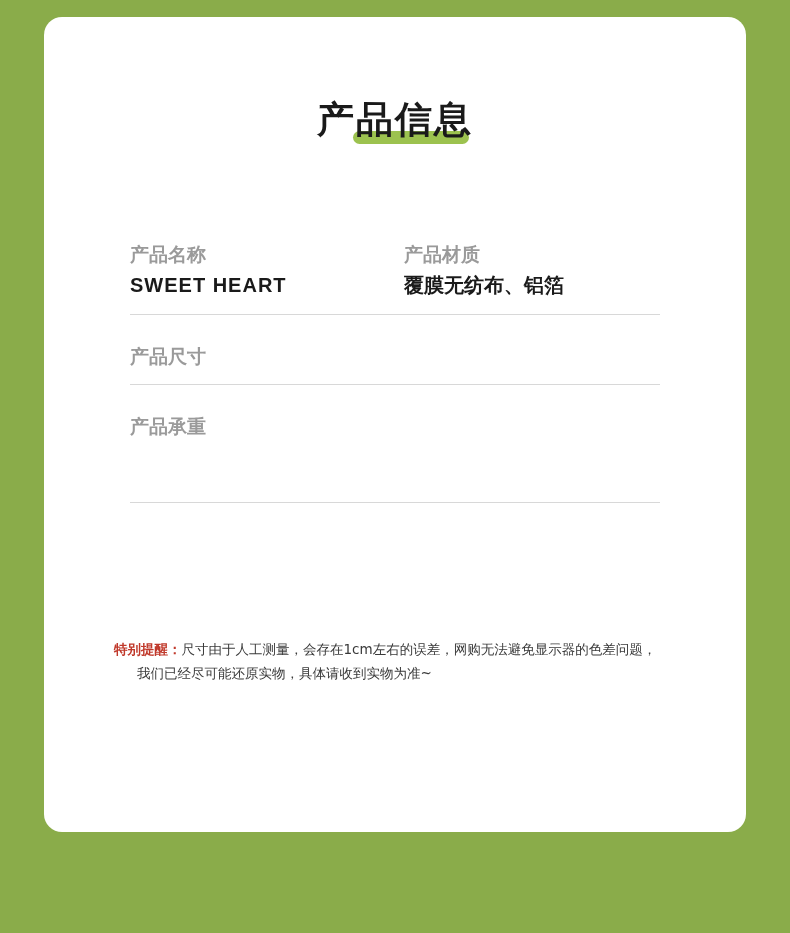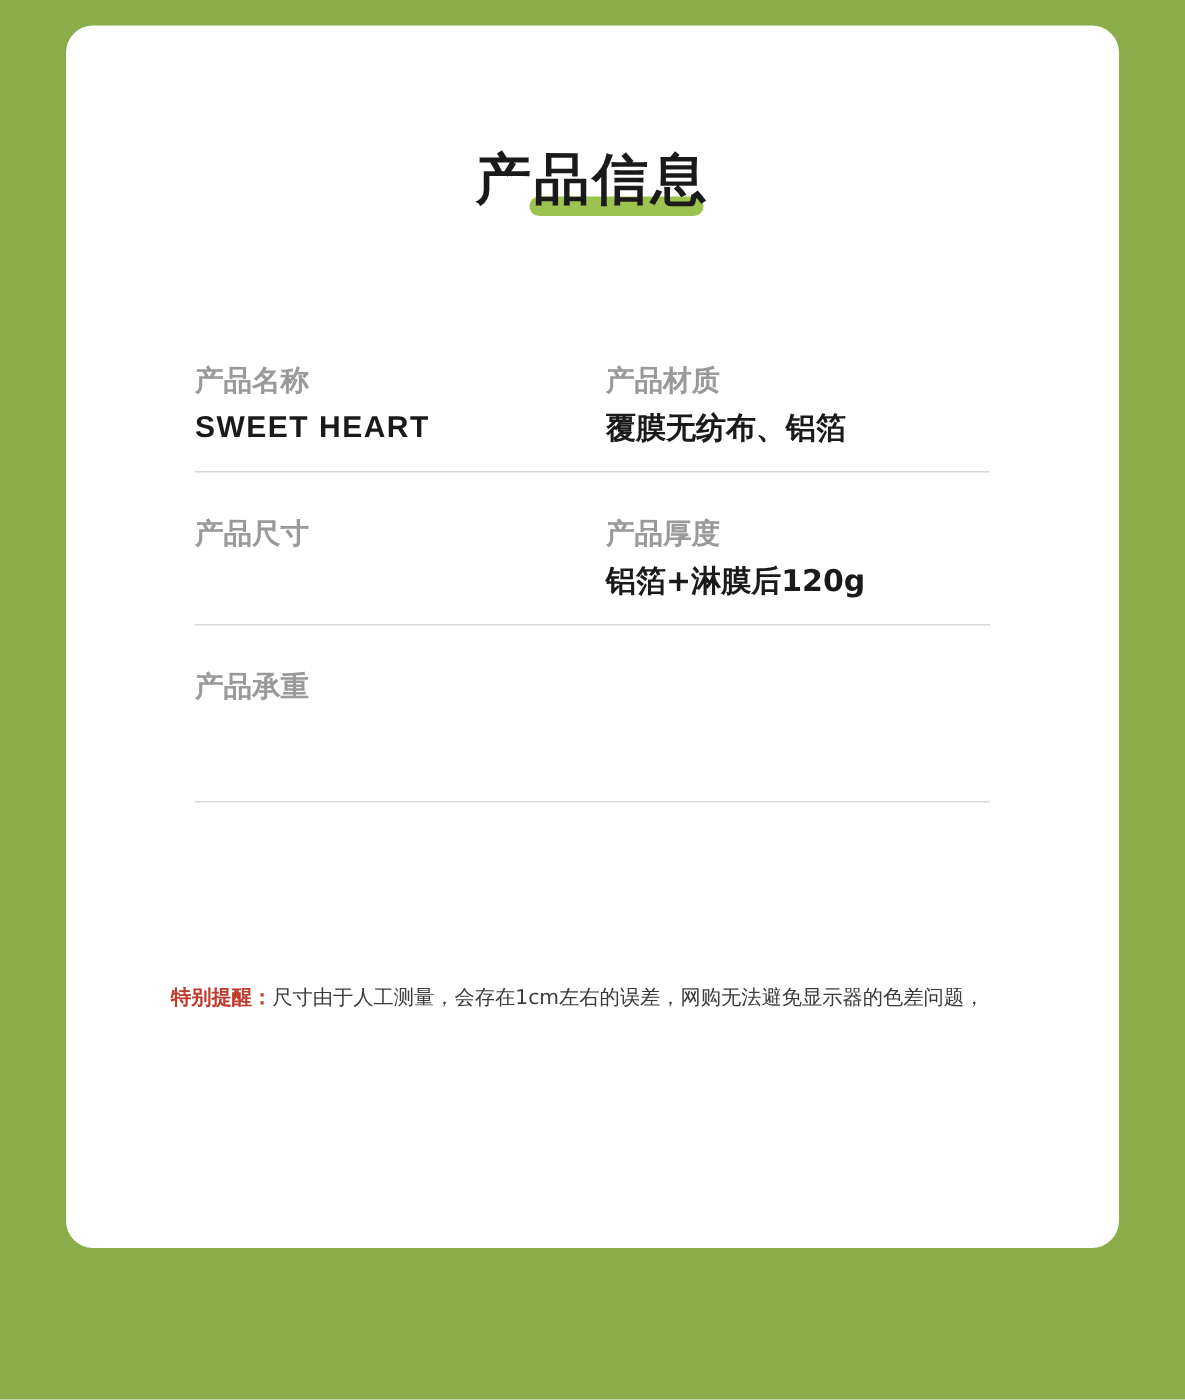--- a/index.html
+++ b/index.html
@@ -98,21 +98,21 @@
     line-height: 32px;
     white-space: pre-line;
   }
   .field-value.latin {
     font-family: "Liberation Sans", sans-serif;
     letter-spacing: 1px;
   }
   .note {
     position: absolute;
     left: 70px;
-    top: 636px;
+    top: 620px;
     width: 560px;
   }
   .note-line {
     display: block;
     font-size: 13.5px;
     color: #3a3a3a;
     line-height: 24px;
     font-family: "DejaVu Sans", "Liberation Sans", sans-serif;
   }
   .note-label {
@@ -153,34 +153,31 @@
         </div>
       </div>
 
       <div class="row-gap"></div>
 
       <div class="row divider">
         <div class="cols">
           <div class="col">
             <div class="field-label">产品尺寸</div>
           </div>
-          <div class="col right">
-            <div class="field-label">产品厚度</div>
-            <div class="field-value">铝箔+淋膜后120g</div>
-          </div>
         </div>
       </div>
 
       <div class="row-gap"></div>
 
       <div class="row divider">
         <div class="field-label">产品承重</div>
         <div style="height:48px"></div>
       </div>
 
     </div>
 
     <div class="note">
       <span class="note-line"><span class="note-label">特别提醒：</span><span>尺寸由于人工测量，会存在1cm左右的误差，网购无法避免显示器的色差问题，</span></span>
+      <span class="note-line note-indent">我们已经尽可能还原实物，具体请收到实物为准~</span>
     </div>
 
   </div>
 </div>
 
 </body></html>

